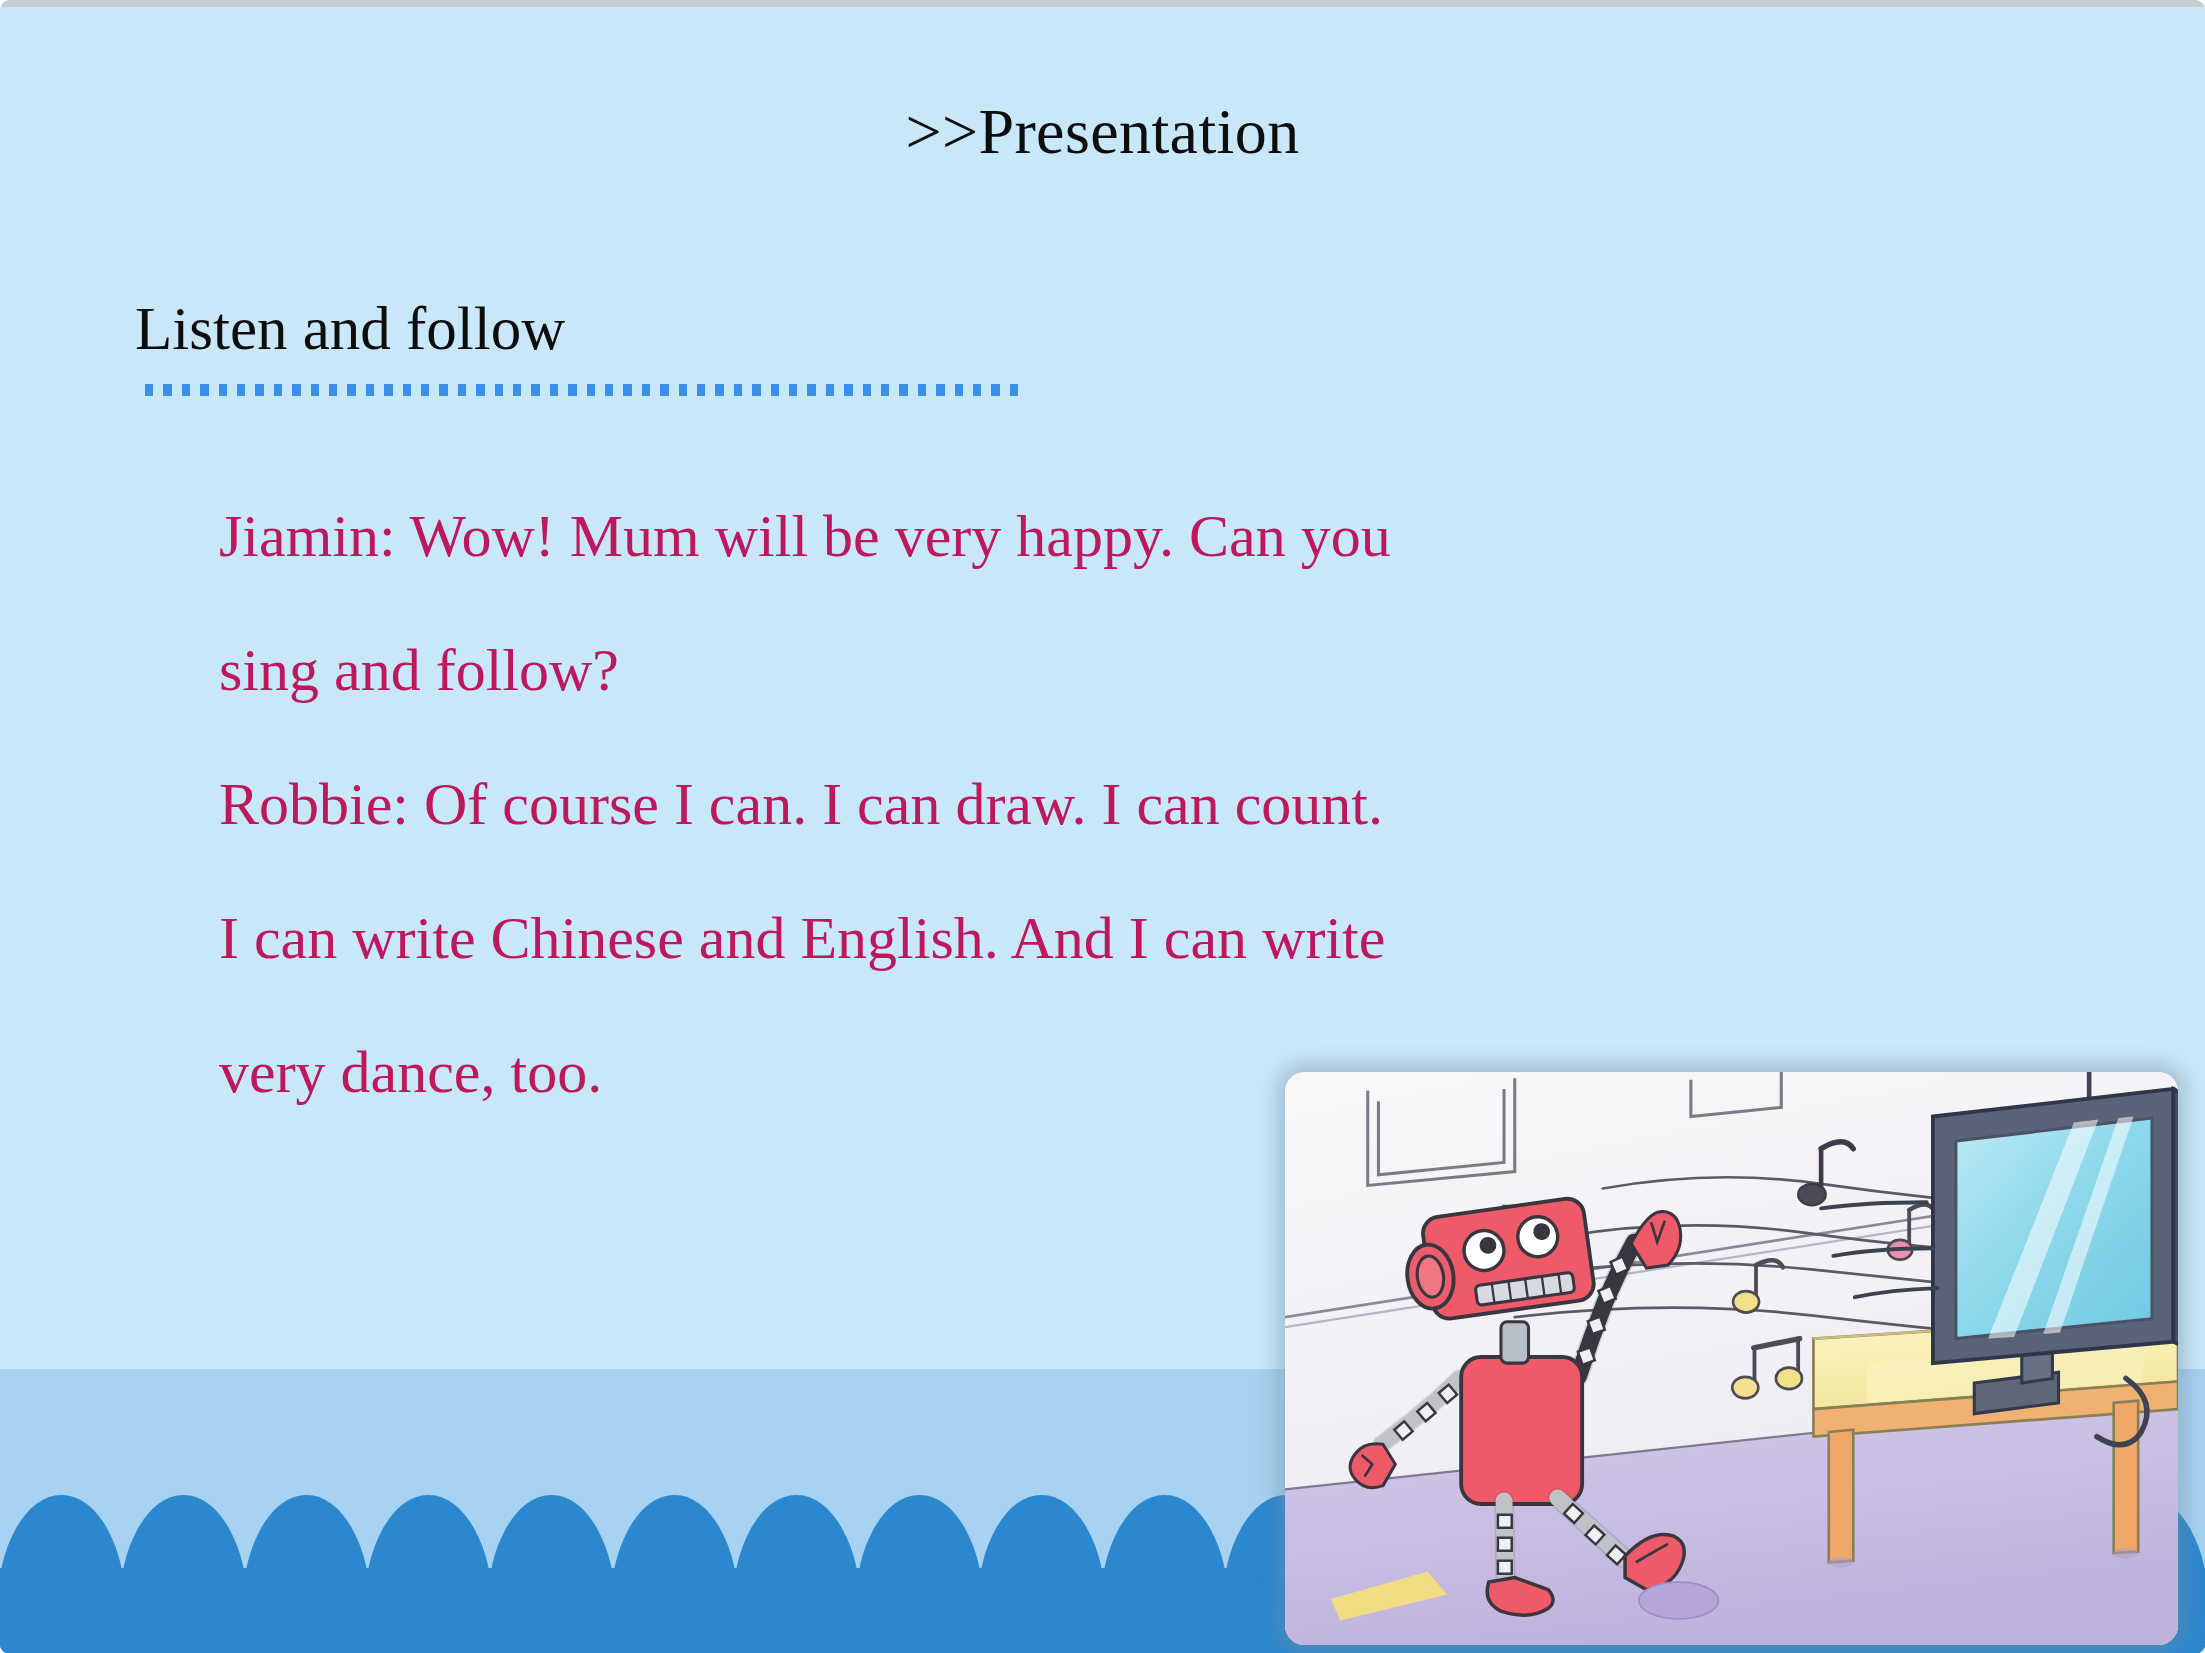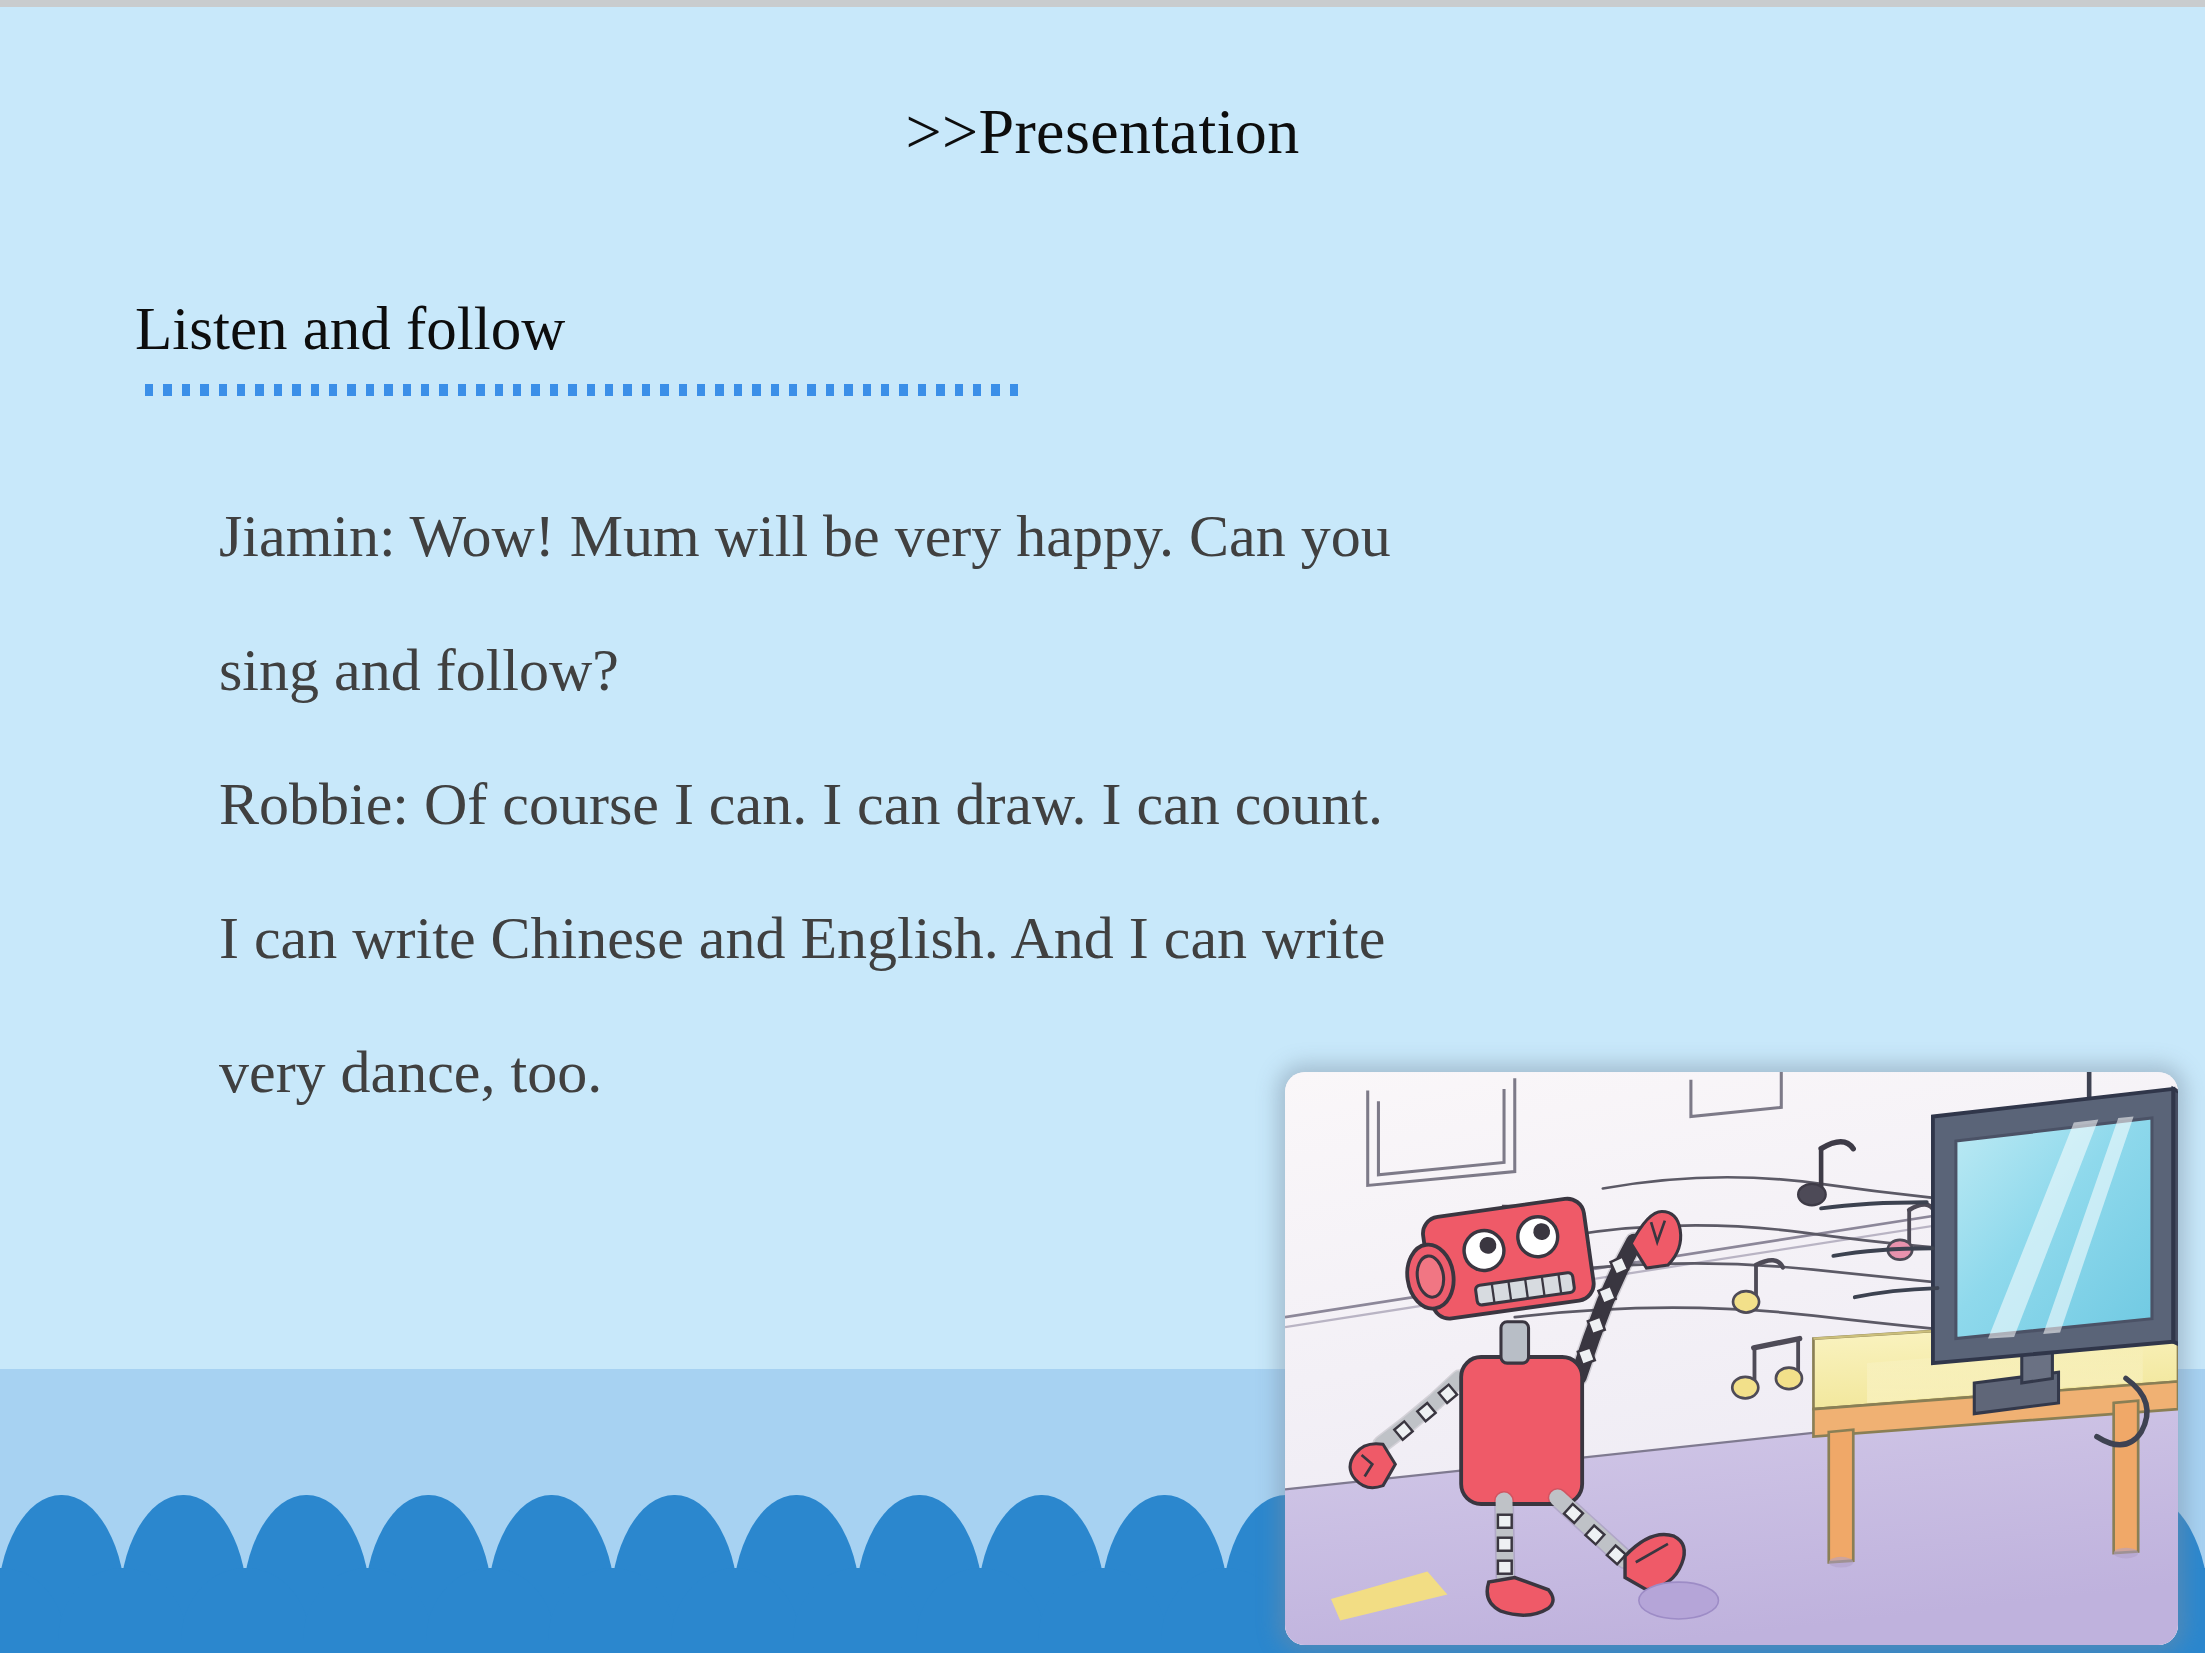--- a/index.html
+++ b/index.html
@@ -13,20 +13,21 @@
     overflow: hidden;
     font-family: "Liberation Serif", "DejaVu Serif", serif;
   }
 
   #slide {
     position: relative;
     width: 2205px;
     height: 1654px;
     overflow: hidden;
     background: #c8e8fa;
+    border-radius: 10px;
   }
 
   
   .top-strip {
     position: absolute;
     left: 0; top: 0;
     width: 2205px;
     height: 6.9px;
     background: #c9ccce;
   }
@@ -114,21 +115,21 @@
   
   .dialogue {
     position: absolute;
     left: 219px;
     top: 469px;
     width: 1608px;
   }
   .dialogue-line {
     font-size: 60px;
     line-height: 134px;
-    color: #404040;
+    color: #be185d;
     white-space: nowrap;
   }
 
   
   .picture-frame {
     position: absolute;
     left: 1285px;
     top: 1072px;
     width: 893px;
     height: 573px;

